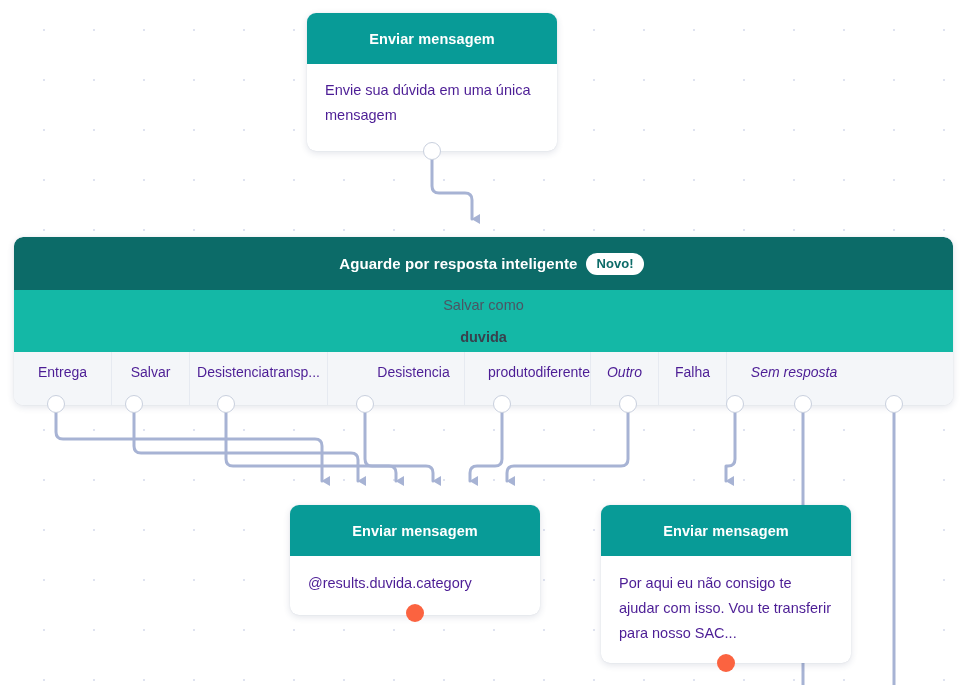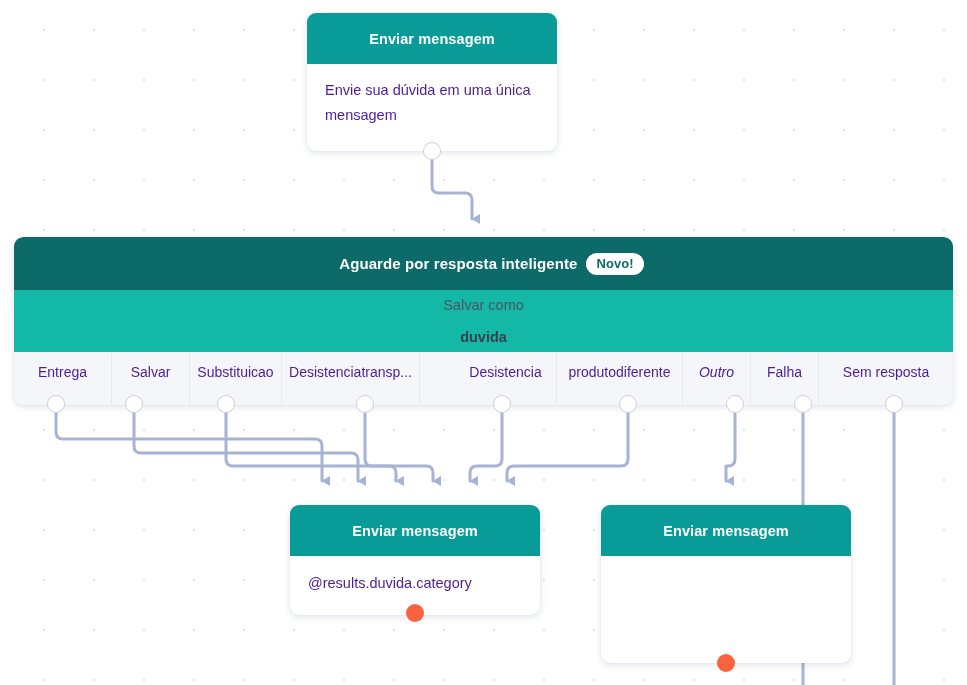--- a/index.html
+++ b/index.html
@@ -230,39 +230,36 @@
       <span>Salvar como</span>&nbsp;<b>duvida</b>
     </div>
 
     <div class="outputs-strip" id="outputs-strip">
         <div class="output-cell" style="width: 97px;">
           <span>Entrega</span>
         </div>
         <div class="output-cell" style="width: 78px;">
           <span>Salvar</span>
         </div>
-        <div class="output-cell" style="width: 92px;">
-          <span>Substituicao</span>
-        </div>
         <div class="output-cell" style="width: 138px;">
           <span>Desistenciatransp...</span>
         </div>
         <div class="output-cell" style="width: 137px; padding-left: 35px;">
           <span>Desistencia</span>
         </div>
-        <div class="output-cell" style="width: 126px;">
+        <div class="output-cell" style="width: 126px; justify-content: flex-end;">
           <span>produtodiferente</span>
         </div>
         <div class="output-cell" style="width: 68px; font-style: italic;">
           <span>Outro</span>
         </div>
         <div class="output-cell" style="width: 68px;">
           <span>Falha</span>
         </div>
-        <div class="output-cell" style="width: 135px;">
+        <div class="output-cell" style="width: 135px; font-style: italic;">
           <span>Sem resposta</span>
         </div>
       </div>
   </div>
 
   <div class="port" style="left:47px;  top:395px;"></div>
   <div class="port" style="left:125px; top:395px;"></div>
   <div class="port" style="left:217px; top:395px;"></div>
   <div class="port" style="left:356px; top:395px;"></div>
   <div class="port" style="left:493px; top:395px;"></div>
@@ -272,16 +269,17 @@
   <div class="port" style="left:885px; top:395px;"></div>
 
   <div class="node msg-node" id="node-send-2">
     <div class="node-header">Enviar mensagem</div>
     <div class="node-body">@results.duvida.category</div>
   </div>
   <div class="port-orange" style="left:406px; top:604px;"></div>
 
   <div class="node msg-node" id="node-send-3">
     <div class="node-header">Enviar mensagem</div>
+    <div class="node-body">Por aqui eu não consigo te ajudar com isso. Vou te transferir para nosso SAC...</div>
   </div>
   <div class="port-orange" style="left:717px; top:654px;"></div>
 
 </div>
 
 </body></html>

